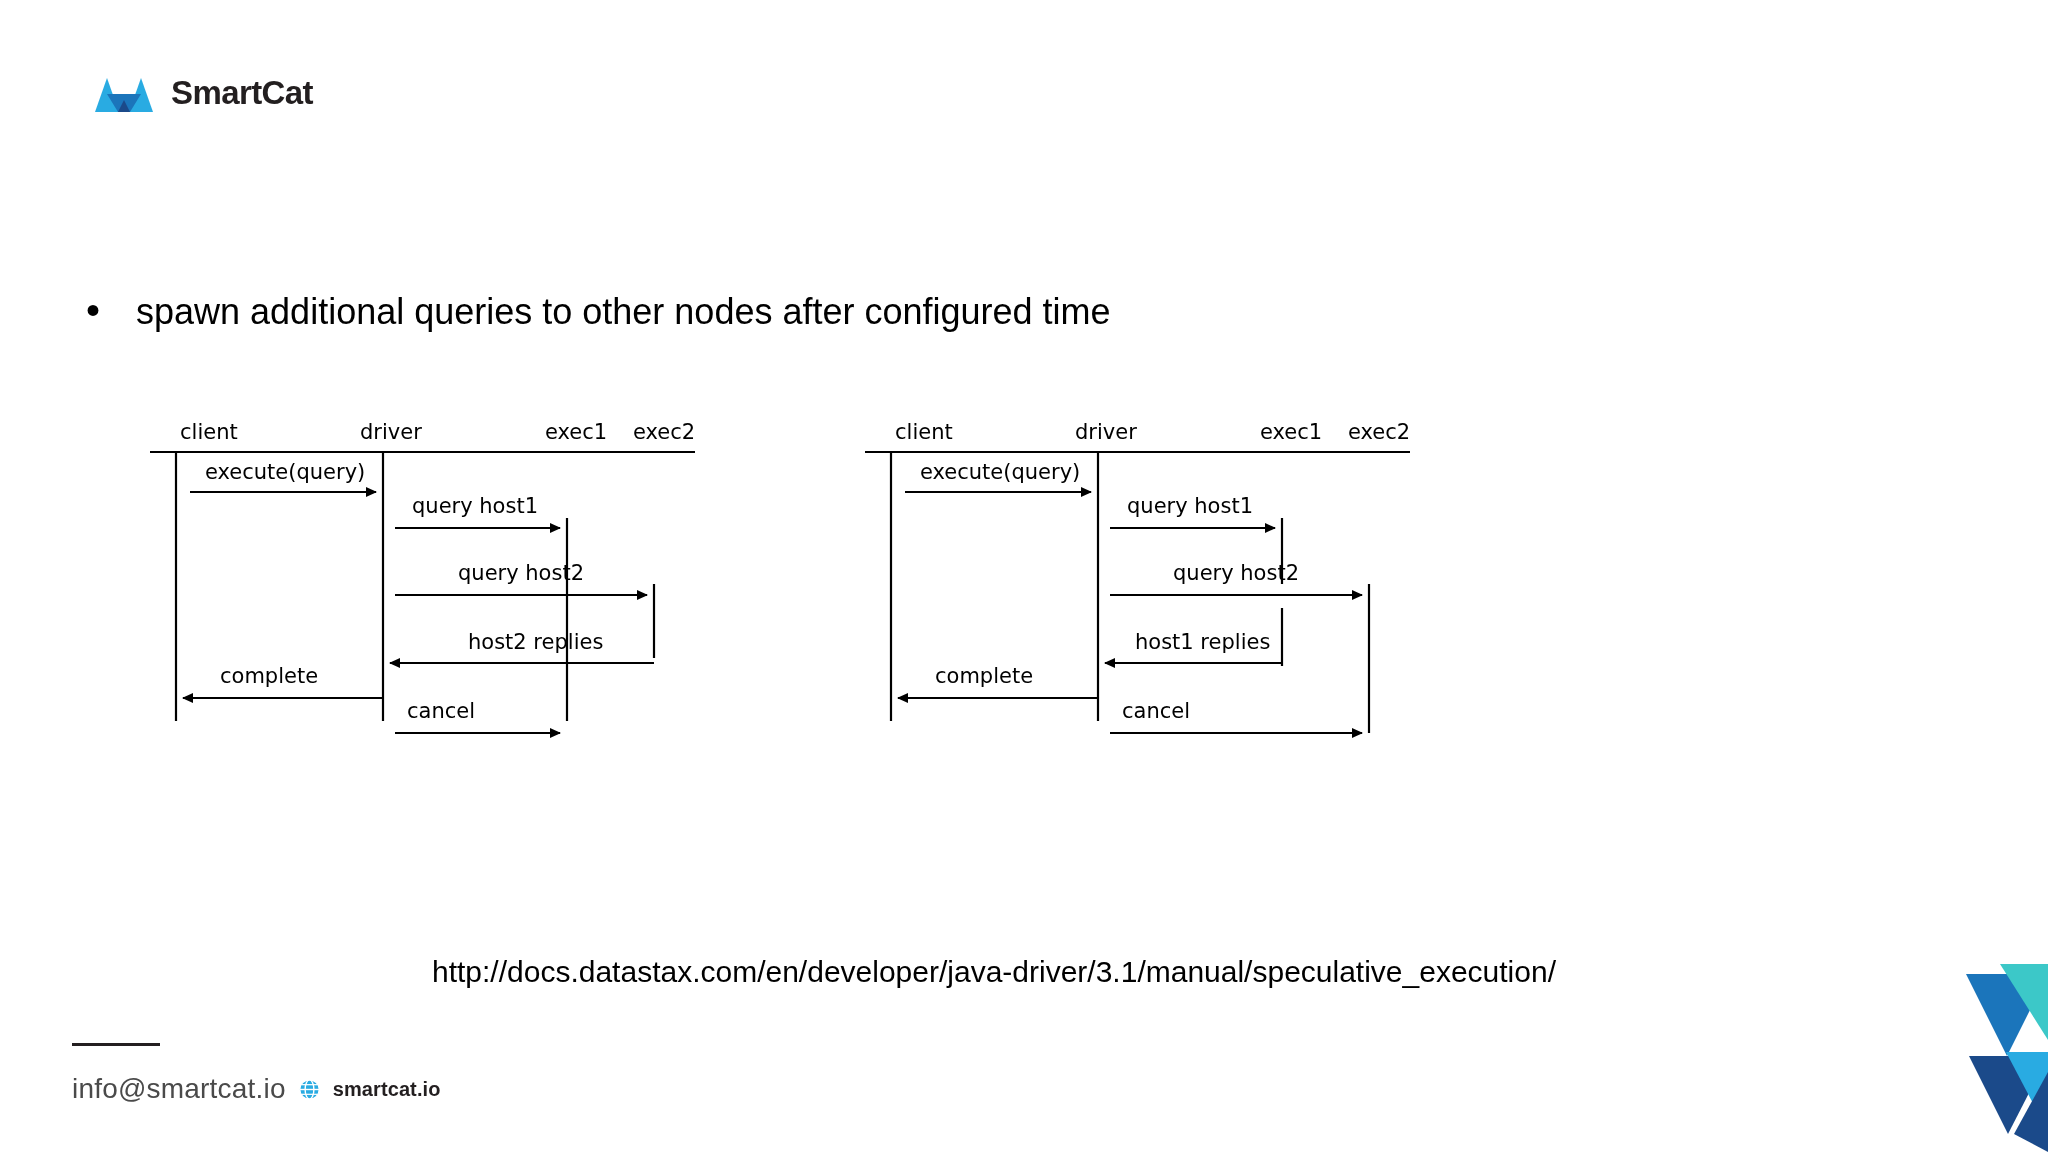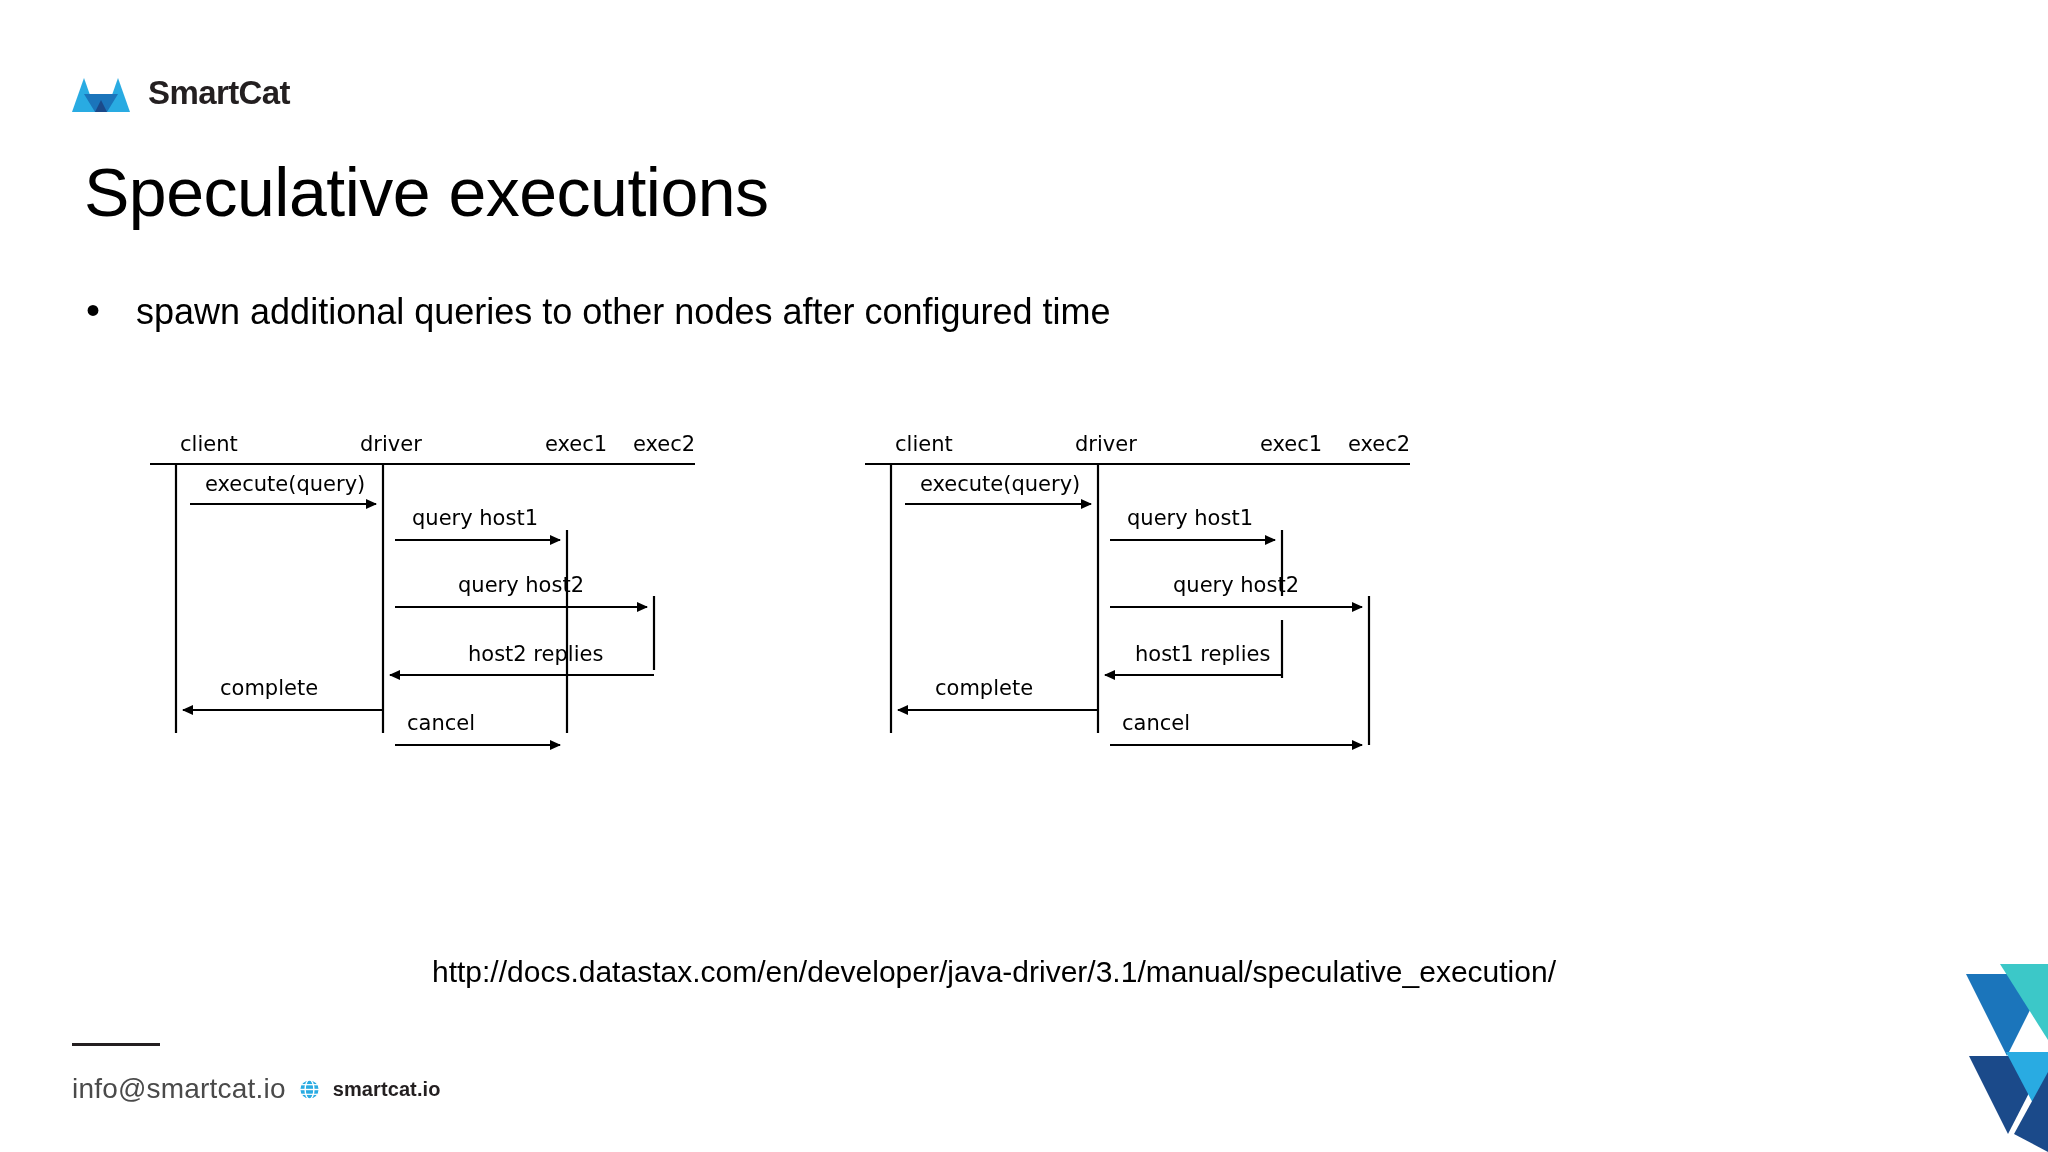--- a/index.html
+++ b/index.html
@@ -14,21 +14,21 @@
     position: relative;
     width: 2048px;
     height: 1152px;
     background: #ffffff;
     overflow: hidden;
   }
 
   
   #logo-block {
     position: absolute;
-    left: 68px;
+    left: 91px;
     top: 72px;
     display: flex;
     align-items: center;
     gap: 14px;
   }
   #logo-mark { width: 66px; height: 40px; display: block; }
   #logo-word {
     font-size: 33px;
     font-weight: bold;
     letter-spacing: -0.6px;
@@ -69,21 +69,21 @@
   #bullet-text {
     font-size: 36px;
     color: #000;
     line-height: 1.15;
     white-space: nowrap;
   }
 
   
   .diagram {
     position: absolute;
-    top: 430px;
+    top: 418px;
     text-decoration: underline;
   }
   #diagram-left  { left: 150px; }
   #diagram-right { left: 865px; }
   .diagram svg { display: block; }
 
   
   #source-url {
     position: absolute;
     left: 432px;
@@ -144,21 +144,20 @@
   <div id="logo-block">
     <svg id="logo-mark" viewBox="0 0 66 40">
       <polygon points="4,40 16,6 28,40" fill="#29abe2"></polygon>
       <polygon points="38,40 50,6 62,40" fill="#29abe2"></polygon>
       <polygon points="16,22 50,22 39,40 27,40" fill="#1b75bb"></polygon>
       <polygon points="27,40 39,40 33,28" fill="#1b4a8a"></polygon>
     </svg>
     <div id="logo-word">SmartCat</div>
   </div>
 
-  <div id="slide-title">Speculative executions</div>
 
   <div id="bullet-row">
     <span id="bullet-dot">•</span>
     <span id="bullet-text">spawn additional queries to other nodes after configured time</span>
   </div>
 
   <div id="diagram-left" class="diagram">
     <svg width="560" height="330" viewBox="0 0 560 330">
       <defs>
         <marker id="arrR1" markerWidth="11" markerHeight="11" refX="10" refY="5" orient="auto" markerUnits="userSpaceOnUse">

